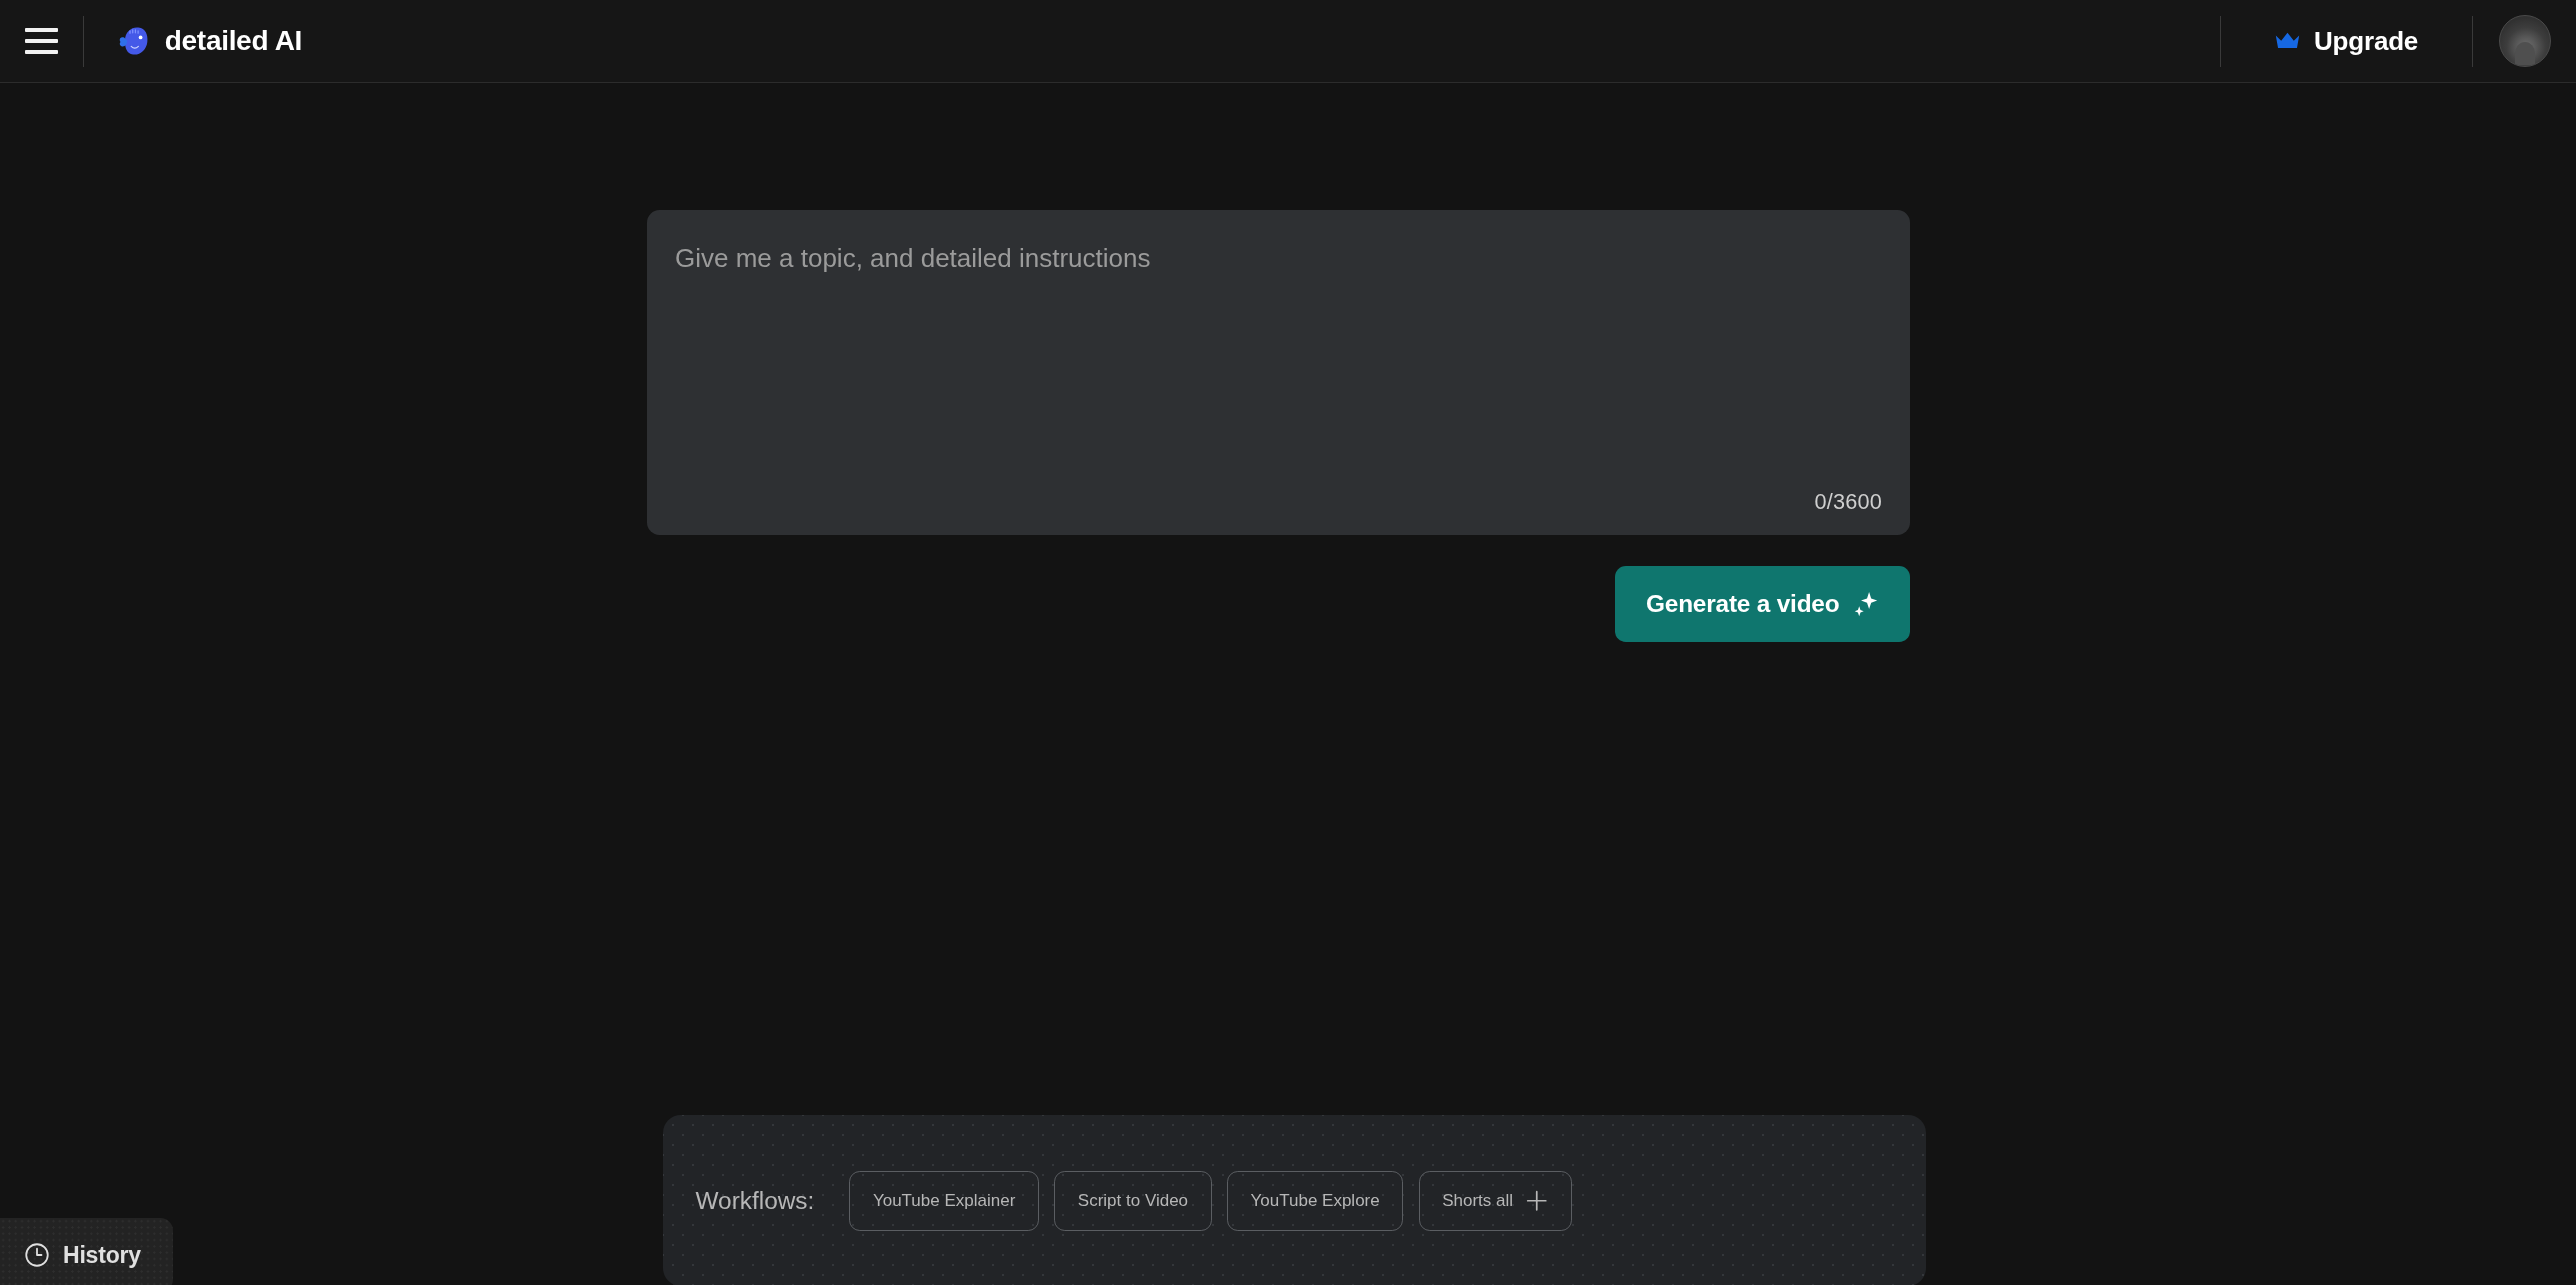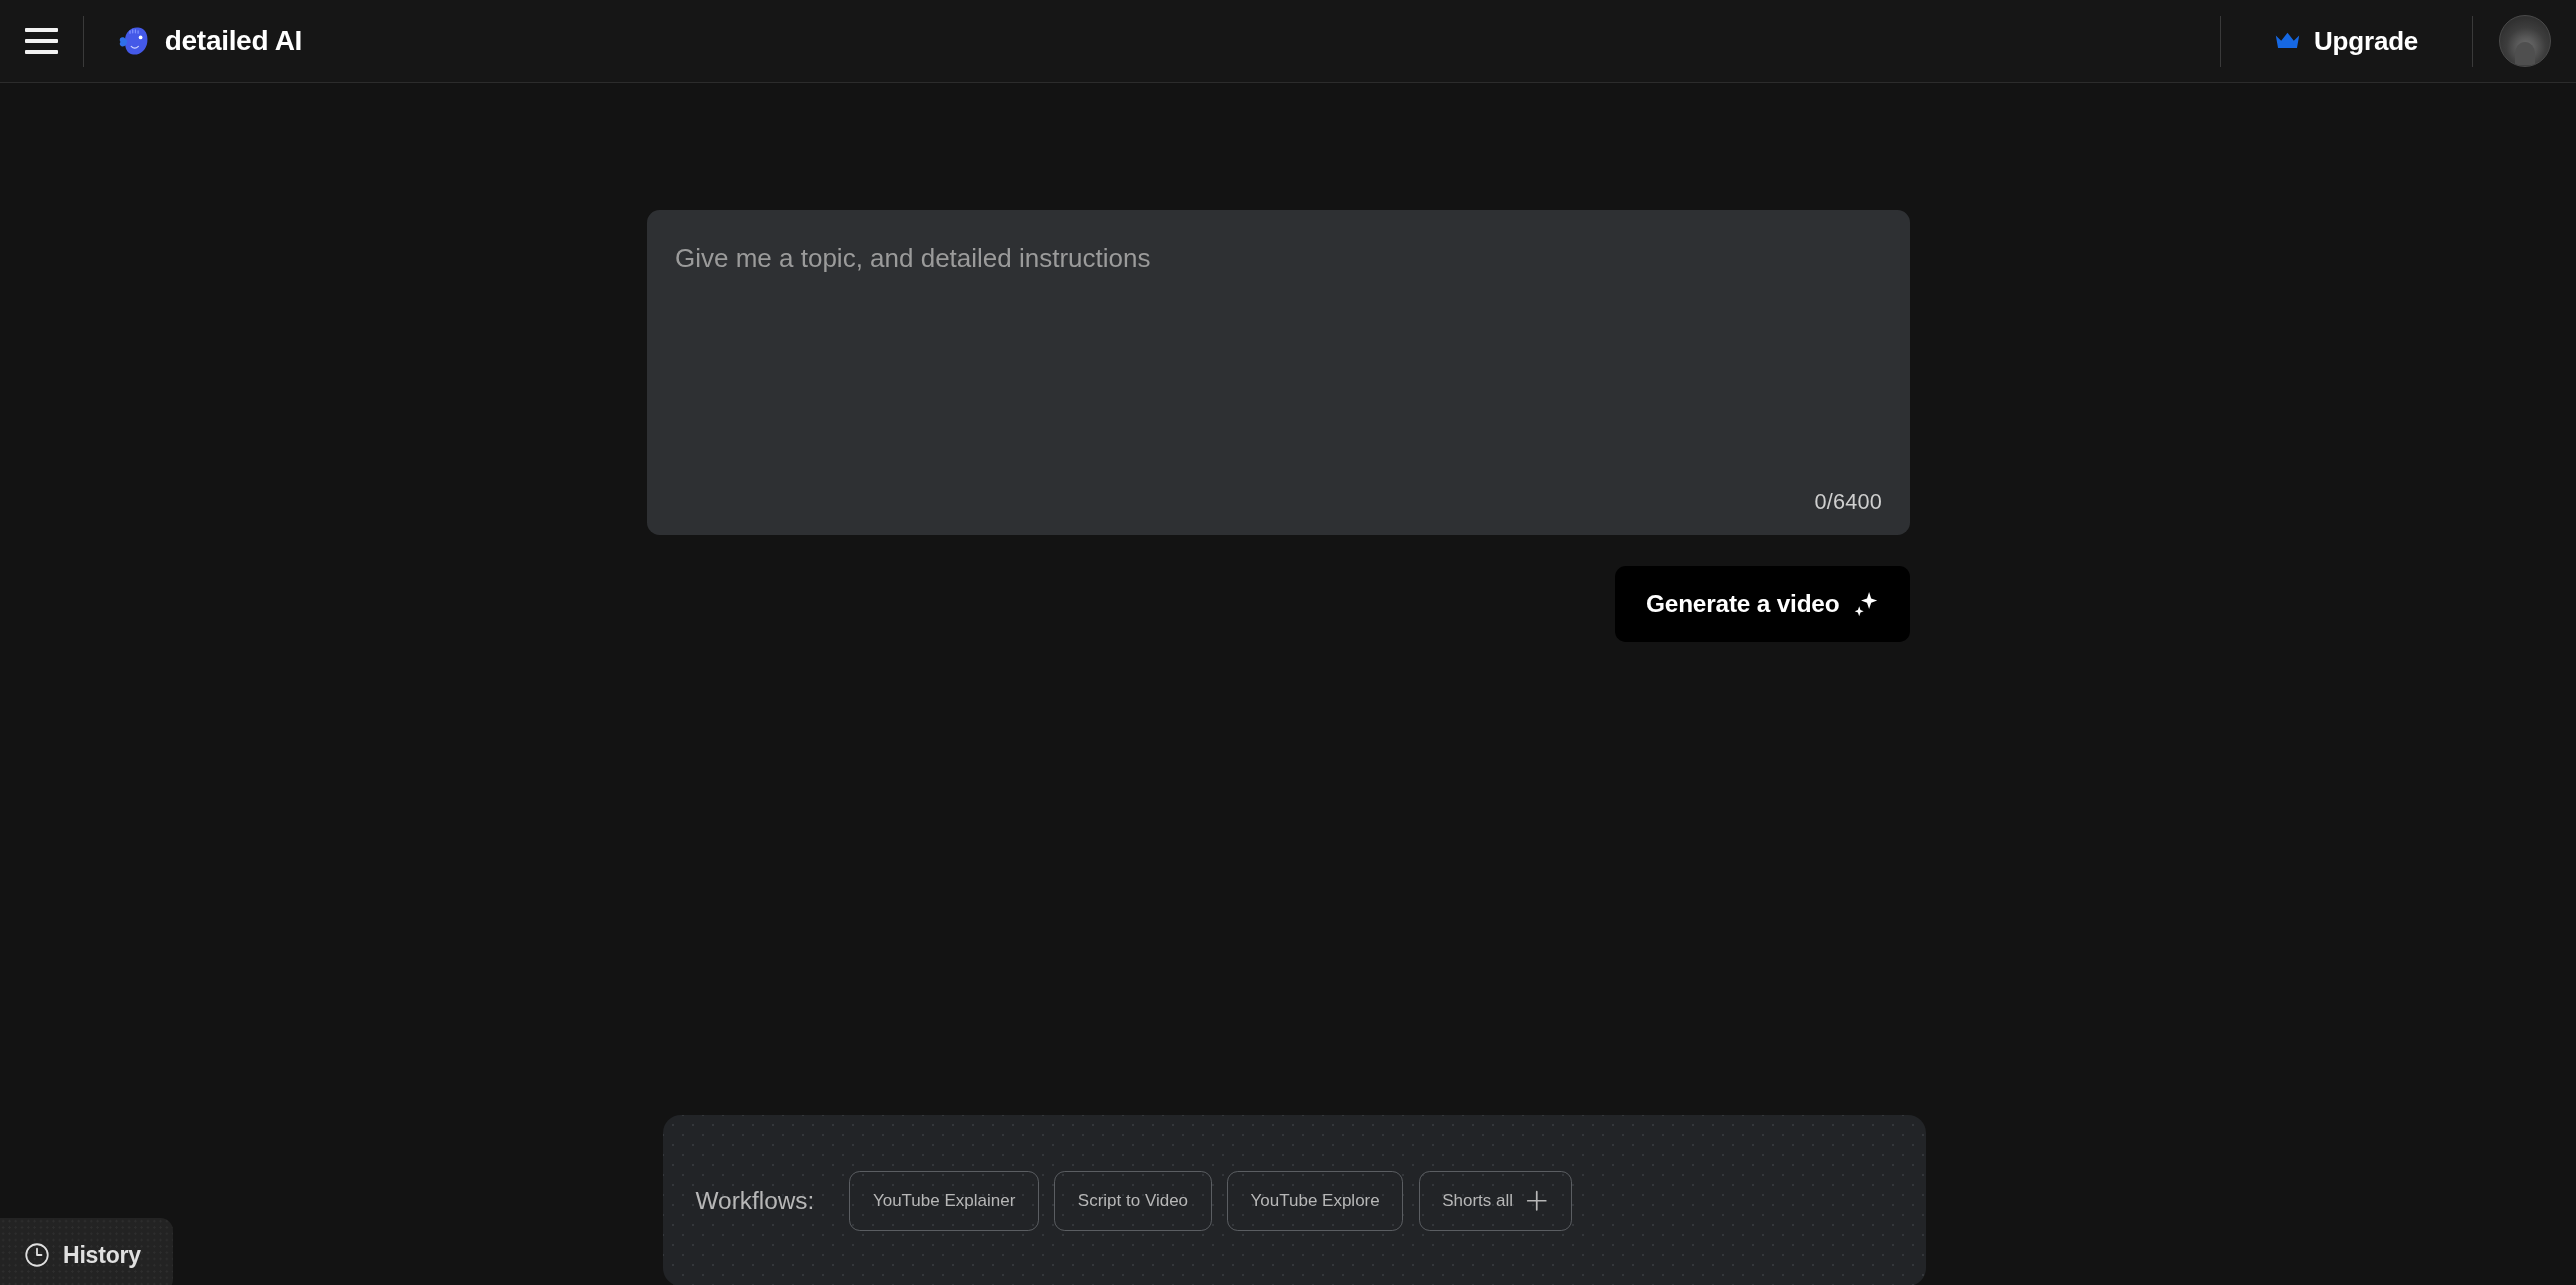--- a/index.html
+++ b/index.html
@@ -178,21 +178,21 @@
     font-size: 21.7px;
     letter-spacing: 0.2px;
   }
 
   #generate-btn {
     position: absolute;
     right: 0;
     top: 356px;
     height: 76px;
     padding: 0 31px;
-    background: #000000;
+    background: #0f766e;
     border: none;
     border-radius: 10.8px;
     display: flex;
     align-items: center;
     gap: 12.6px;
     cursor: pointer;
   }
   #generate-label {
     color: #ffffff;
     font-size: 24.4px;
@@ -331,21 +331,21 @@
     </div>
 
   </div>
 
   <div id="main">
 
     <div id="composer">
 
       <div id="prompt-box">
         <textarea id="prompt-input" placeholder="Give me a topic, and detailed instructions" style=""></textarea>
-        <div id="char-counter">0/6400</div>
+        <div id="char-counter">0/3600</div>
       </div>
 
       <button id="generate-btn">
         <span id="generate-label">Generate a video</span>
         <svg id="sparkle-icon" viewBox="0 0 30 32">
           <path d="M19 2 L21.3 9.2 L28 11.6 L21.3 14 L19 21 L16.7 14 L10 11.6 L16.7 9.2 Z" fill="#ffffff"></path>
           <path d="M8 18 L9.4 22.1 L13 23.5 L9.4 24.9 L8 29 L6.6 24.9 L3 23.5 L6.6 22.1 Z" fill="#ffffff"></path>
         </svg>
       </button>
 

